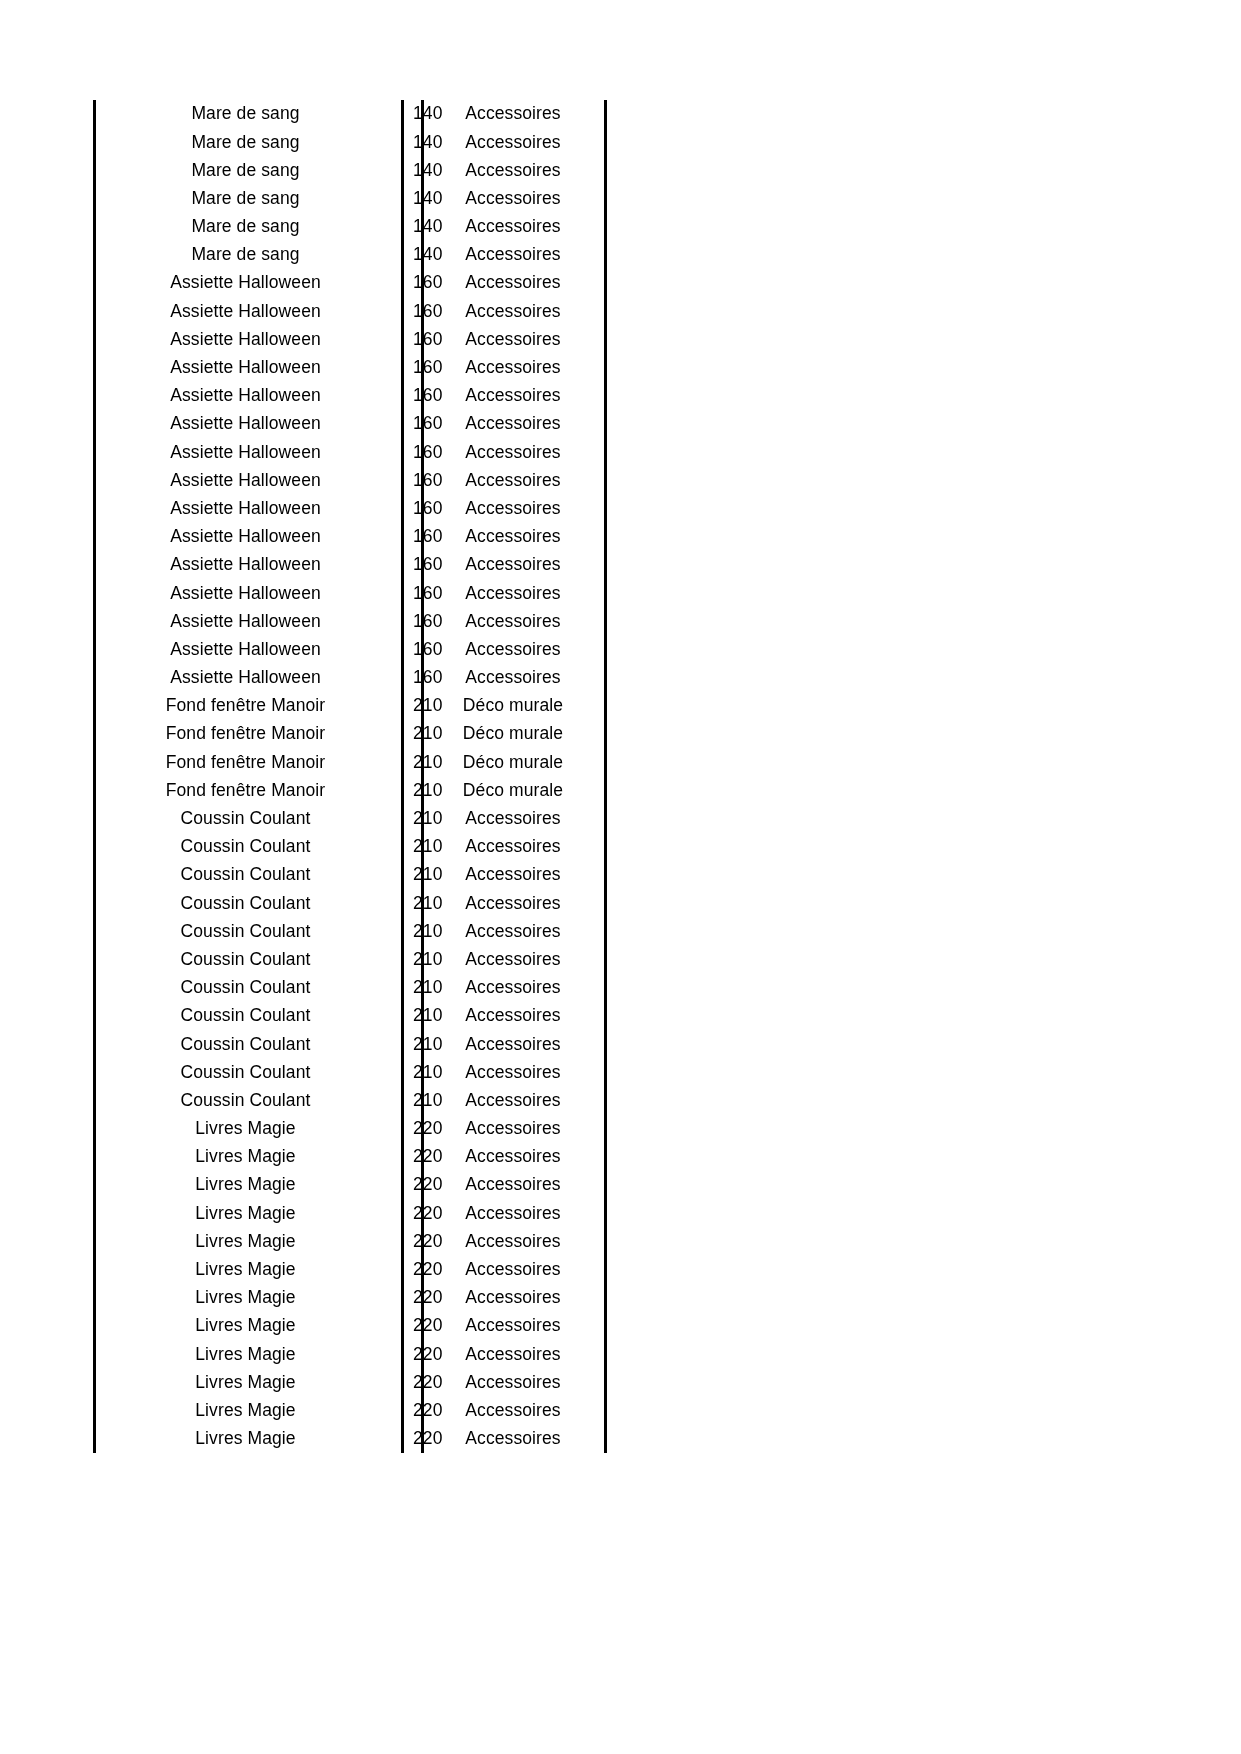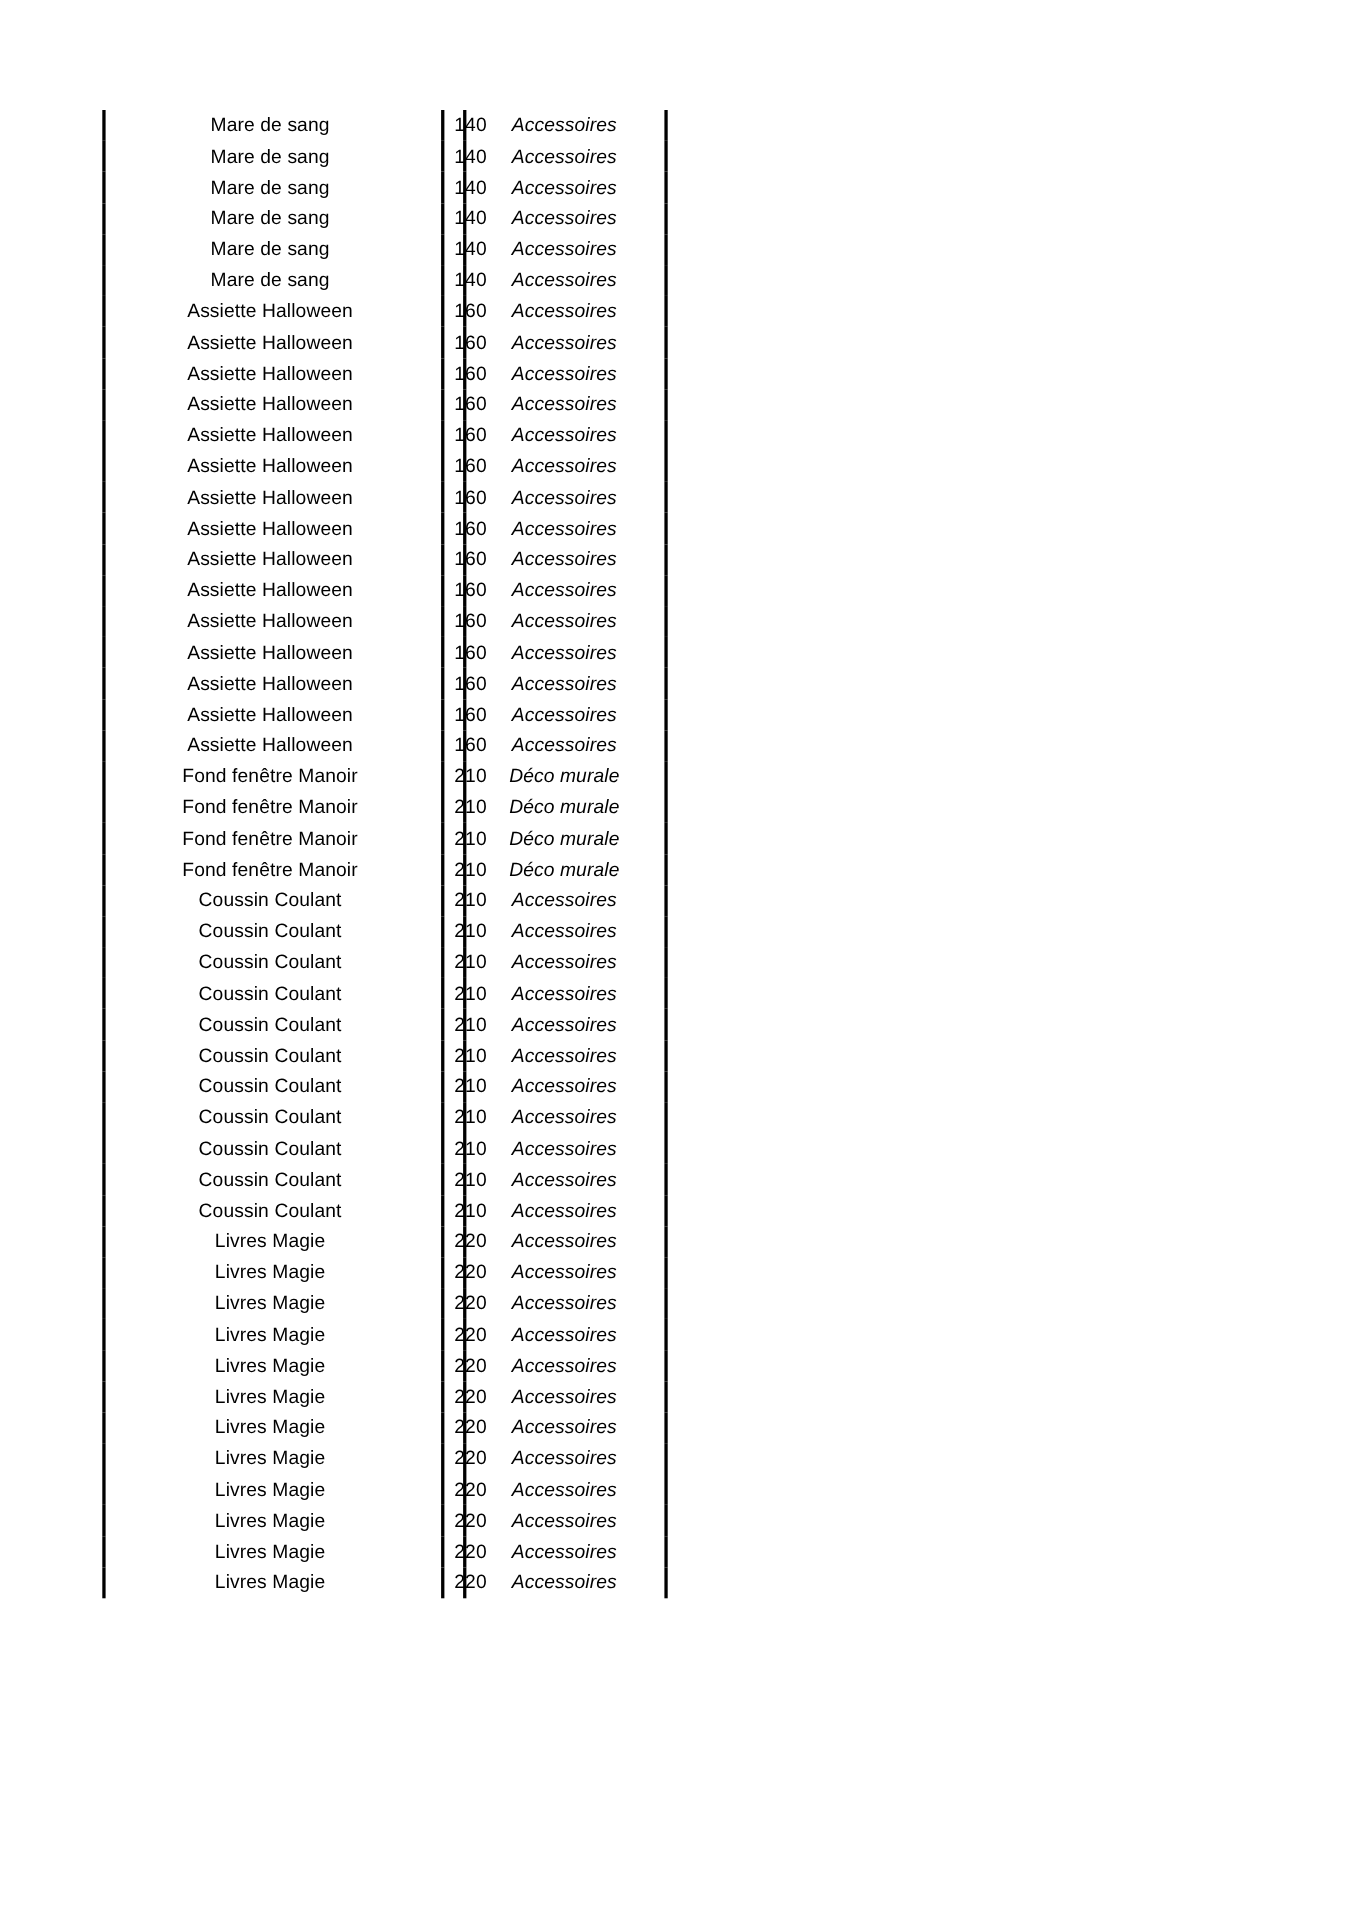--- a/index.html
+++ b/index.html
@@ -69,21 +69,20 @@
     border-right: 3.2px solid #000000;
     padding: 0 9px;
   }
 
   
   table.data-table td.cell-cat {
     border-right: 3.2px solid #000000;
     text-align: center;
     padding-left: 6px;
     padding-right: 8px;
-    font-style: italic;
   }
 </style>
 </head>
 <body>
 
 <div id="page">
   <div id="table-wrap">
     <table class="data-table">
       <colgroup>
         <col class="col-name">

